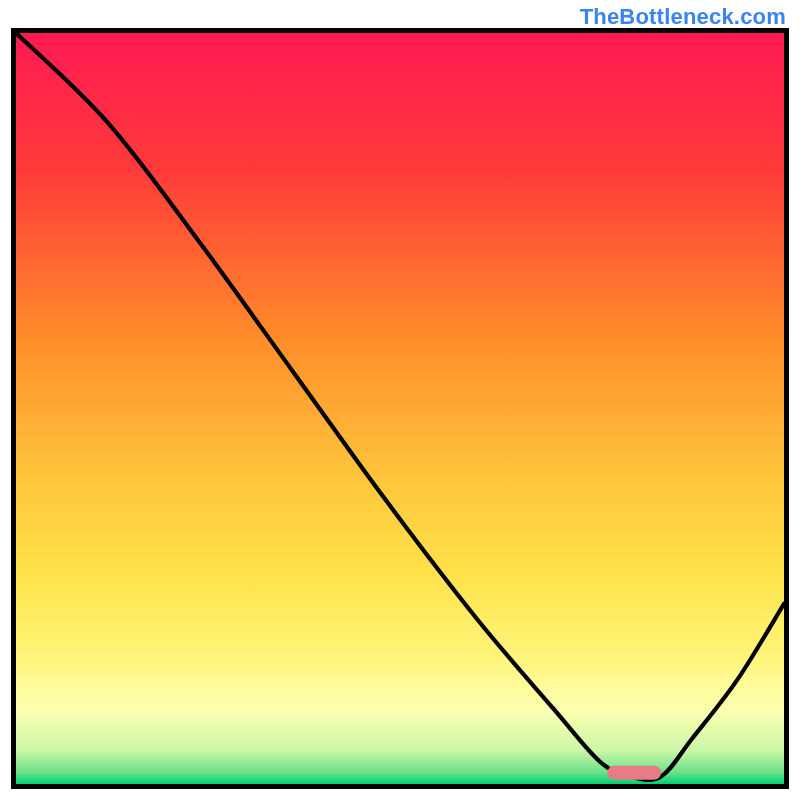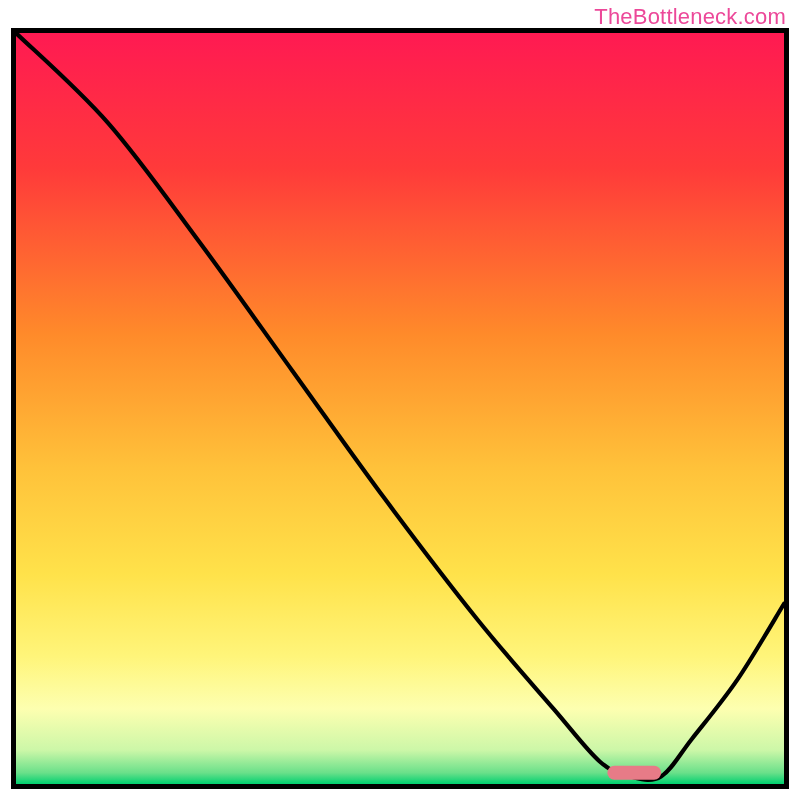--- a/index.html
+++ b/index.html
@@ -8,22 +8,22 @@
     width: 800px;
     height: 800px;
     background: #ffffff;
     font-family: Arial, Helvetica, sans-serif;
   }
   .watermark {
     position: absolute;
     top: 4px;
     right: 14px;
     font-size: 22px;
-    font-weight: normal;
-    color: #ec4899;
+    font-weight: bold;
+    color: #3b82f6;
     letter-spacing: 0.2px;
   }
   .frame {
     position: absolute;
     left: 11px;
     top: 28px;
     width: 778px;
     height: 761px;
     border: 5px solid #000;
     box-sizing: border-box;

